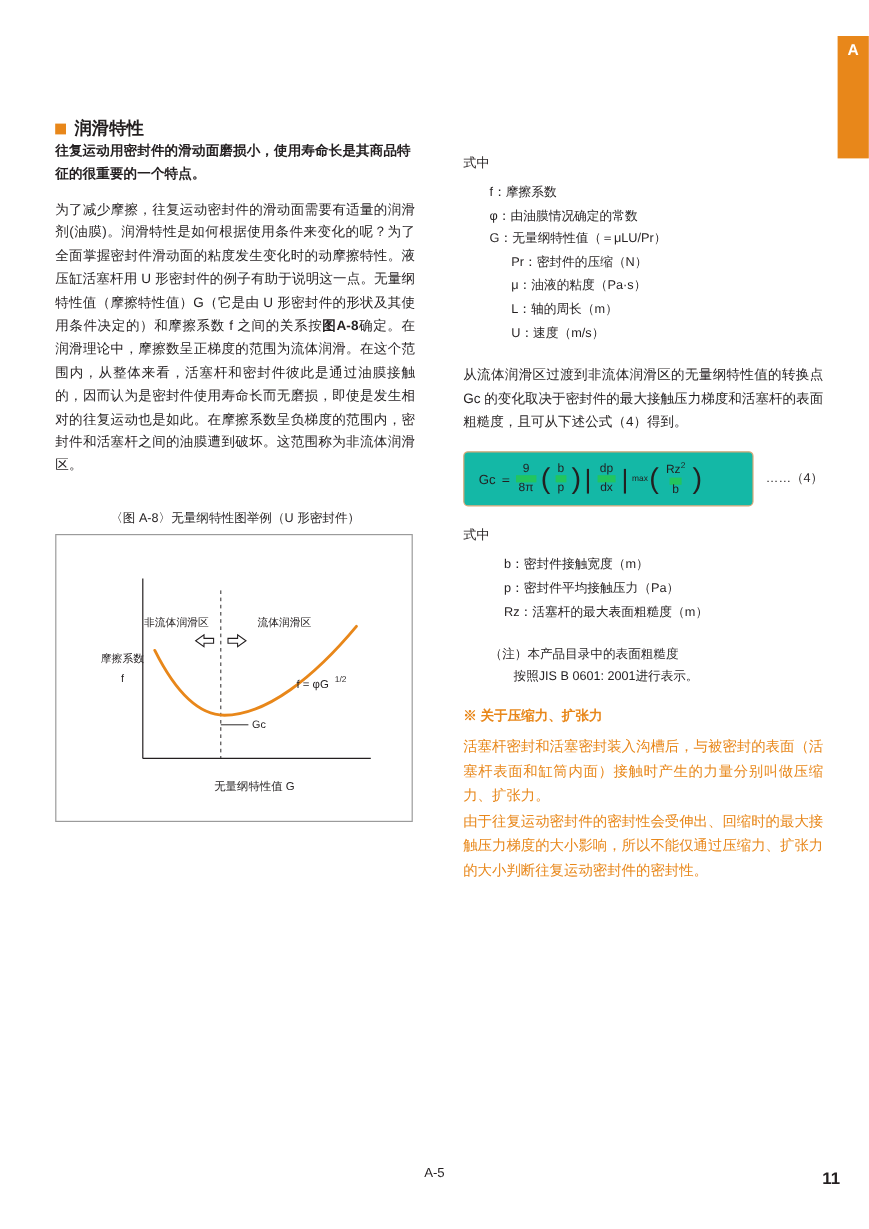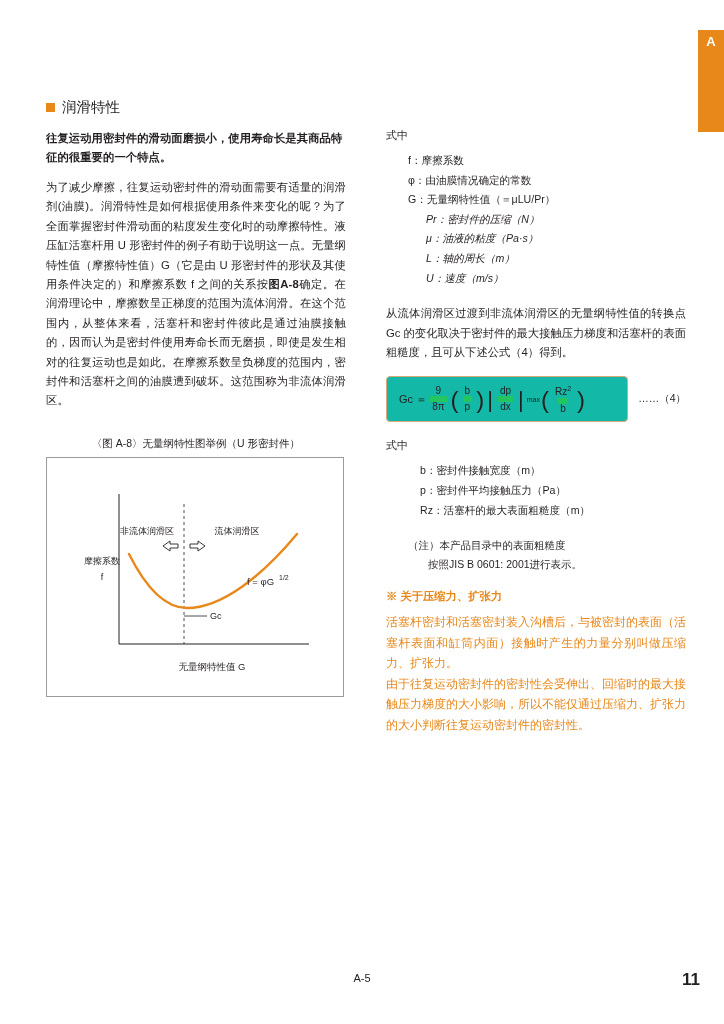--- a/index.html
+++ b/index.html
@@ -65,25 +65,24 @@
   .col-right {
     position: absolute;
     left: 386px;
     top: 128px;
     width: 300px;
   }
 
   
   .section-title {
     font-size: 14.5px;
-    font-weight: normal;
+    font-weight: bold;
     color: #231f20;
     display: flex;
     align-items: center;
-    margin-bottom: 12px;
   }
   .section-title .marker {
     display: inline-block;
     width: 9px;
     height: 9px;
     background: #e8871a;
     margin-right: 7px;
   }
 
   .lead {
@@ -112,21 +111,21 @@
   .deflist {
     margin: 0 0 16px 0;
     padding: 0;
     font-size: 10.6px;
     line-height: 1.85;
   }
   .deflist div {
     white-space: nowrap;
   }
   .ind1 { padding-left: 22px; }
-  .ind2 { padding-left: 40px; font-style: italic; }
+  .ind2 { padding-left: 40px; }
   .ind3 { padding-left: 34px; }
 
   .para-right {
     font-size: 11.3px;
     line-height: 1.72;
     text-align: justify;
     margin-bottom: 14px;
   }
 
   
@@ -230,21 +229,21 @@
     right: 0;
     bottom: 40px;
     text-align: center;
     font-size: 11px;
     color: #231f20;
   }
   .footer-page {
     position: absolute;
     right: 24px;
     bottom: 34px;
-    font-size: 17px;
+    font-size: 14px;
     font-weight: bold;
   }
 </style>
 </head>
 <body>
 
 <div class="page">
 
   <div class="side-tab">
     <div class="tab-letter">A</div>

